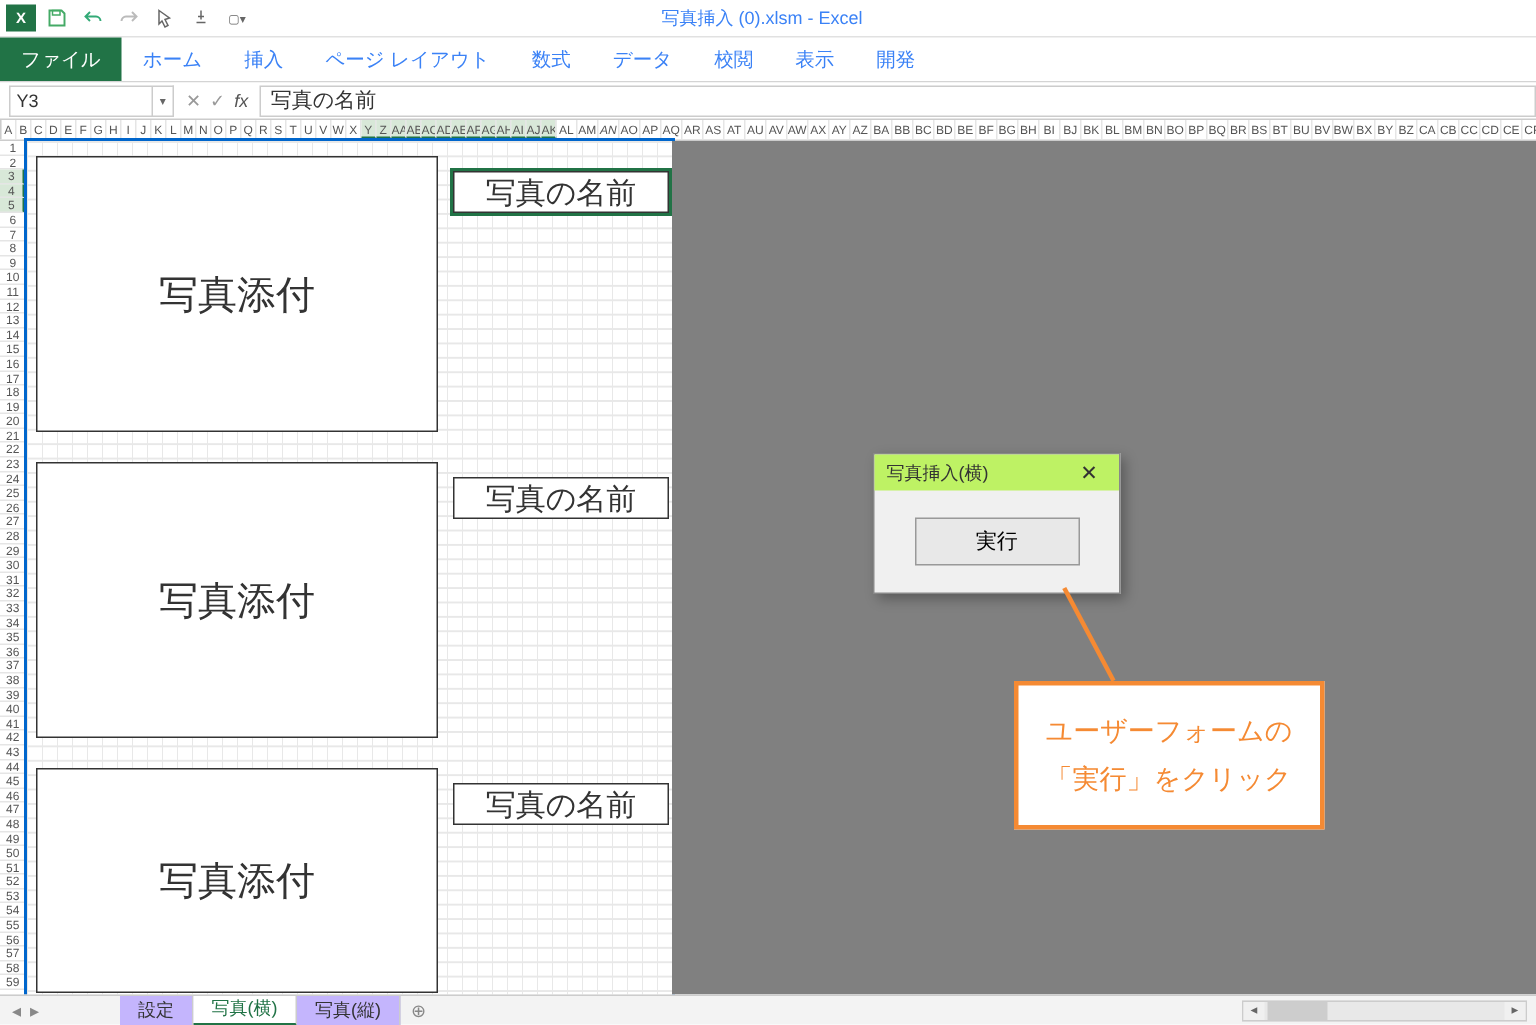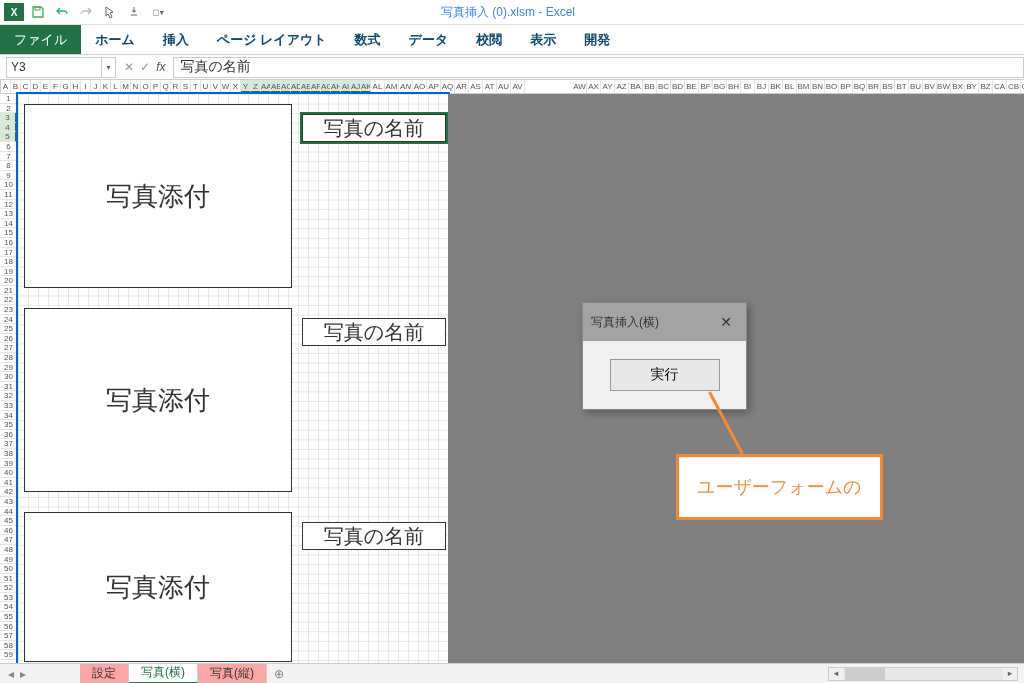--- a/index.html
+++ b/index.html
@@ -4,21 +4,21 @@
 <style>
   *{box-sizing:border-box;margin:0;padding:0;font-family:"Yu Gothic UI","Meiryo UI","MS PGothic",sans-serif;}
   body{width:1024px;height:683px;overflow:hidden;background:#fff;font-size:12px;color:#333;}
   .titlebar{height:25px;background:#fff;display:flex;align-items:center;border-bottom:1px solid #e1e1e1;}
   .qat{display:flex;align-items:center;gap:4px;padding:0 4px;}
   .qat .ico{width:20px;height:20px;display:flex;align-items:center;justify-content:center;color:#666;}
   .excel-logo{width:20px;height:18px;background:#217346;color:#fff;display:flex;align-items:center;justify-content:center;font-size:10px;font-weight:bold;}
   .title-text{flex:1;text-align:center;color:#3b82f6;font-size:12px;}
   .ribbon-tabs{height:30px;display:flex;align-items:stretch;border-bottom:1px solid #d4d4d4;}
   .tab-file{background:#217346;color:#fff;padding:0 14px;display:flex;align-items:center;font-size:13px;}
-  .tab{padding:0 14px;display:flex;align-items:center;color:#0c4a6e;font-size:13px;cursor:pointer;font-weight:bold;}
+  .tab{padding:0 14px;display:flex;align-items:center;color:#3b82f6;font-size:13px;cursor:pointer;}
   .formula-bar{height:25px;display:flex;align-items:center;border-bottom:1px solid #ccc;background:#fff;padding:2px 0;}
   .name-box{width:96px;height:21px;border:1px solid #ccc;margin-left:6px;padding:0 4px;display:flex;align-items:center;font-size:12px;background:#fff;}
   .name-drop{width:14px;height:21px;border:1px solid #ccc;border-left:none;display:flex;align-items:center;justify-content:center;color:#666;font-size:8px;}
   .fx-icons{display:flex;align-items:center;gap:6px;margin:0 8px;color:#999;}
   .fx-label{font-style:italic;color:#555;}
   .formula-input{flex:1;height:21px;border:1px solid #ccc;padding:0 6px;display:flex;align-items:center;font-size:14px;}
   .col-headers{height:14px;border-bottom:1px solid #ccc;display:flex;background:#fff;font-size:8px;color:#555;}
   .row-header-corner{width:18px;border-right:1px solid #ccc;background:#f3f3f3;}
   .col-h{width:10px;border-right:1px solid #e5e5e5;text-align:center;line-height:14px;overflow:hidden;white-space:nowrap;}
   .col-h.sel{background:#d8e8d8;border-bottom:2px solid #217346;}
@@ -27,29 +27,29 @@
   .row-h{height:9.6px;border-bottom:1px solid #e5e5e5;text-align:center;line-height:9.6px;}
   .row-h.sel{background:#d8e8d8;border-right:2px solid #217346;}
   .sheet{flex:1;position:relative;background:#fff;background-image:linear-gradient(to right,#e8e8e8 1px,transparent 1px),linear-gradient(to bottom,#e8e8e8 1px,transparent 1px);background-size:10px 9.6px;}
   .print-area{position:absolute;left:0;top:0;width:430px;height:570px;outline:2px solid #0066cc;}
   .photo-box{position:absolute;background:#fff;border:1px solid #333;display:flex;align-items:center;justify-content:center;font-size:26px;font-family:"Yu Mincho","MS Mincho",serif;}
   .caption-box{position:absolute;background:#fff;border:1px solid #333;display:flex;align-items:center;justify-content:center;font-size:20px;font-family:"Yu Mincho","MS Mincho",serif;padding:2px 6px;}
   .sel-cell{position:absolute;outline:2px solid #217346;background:rgba(255,255,255,0);}
   .watermark{position:absolute;color:#ccc;font-size:32px;font-family:"Yu Gothic",sans-serif;}
   .gray-area{position:absolute;left:448px;top:94px;right:0;bottom:20px;background:#808080;}
   .userform{position:absolute;width:165px;background:#f0f0f0;border:1px solid #888;box-shadow:3px 3px 8px rgba(0,0,0,.3);}
-  .userform-title{height:38px;display:flex;align-items:center;justify-content:space-between;padding:0 8px;background:#a3a3a3;font-size:12px;}
+  .userform-title{height:24px;display:flex;align-items:center;justify-content:space-between;padding:0 8px;background:#bef264;font-size:12px;}
   .userform-close{width:24px;text-align:center;font-size:14px;}
   .userform-body{padding:18px;display:flex;justify-content:center;}
   .userform-btn{width:110px;height:32px;background:#e8e8e8;border:1px solid #999;font-size:14px;cursor:pointer;text-align:center;}
   .callout{position:absolute;background:#fff;border:3px solid #f58a33;padding:14px 18px;font-size:18px;color:#f58a33;line-height:1.8;}
   .callout-line{position:absolute;width:3px;background:#f58a33;transform-origin:top center;}
   .sheet-tabs{position:absolute;bottom:0;left:0;right:0;height:20px;background:#f3f3f3;border-top:1px solid #ccc;display:flex;align-items:center;font-size:12px;}
   .tab-nav{width:80px;display:flex;gap:6px;padding:0 8px;color:#888;}
-  .sheet-tab{padding:0 12px;height:20px;display:flex;align-items:center;border-right:1px solid #ccc;background:#fca5a5;cursor:pointer;}
+  .sheet-tab{padding:0 12px;height:20px;display:flex;align-items:center;border-right:1px solid #ccc;background:#c4b5fd;cursor:pointer;}
   .sheet-tab.active{background:#fff;border-bottom:2px solid #217346;color:#217346;}
   .add-sheet{width:24px;text-align:center;color:#888;}
   .hscroll{position:absolute;right:6px;bottom:2px;width:190px;height:14px;background:#e8e8e8;border:1px solid #ccc;display:flex;}
   .hscroll .arrow{width:14px;text-align:center;font-size:9px;color:#666;background:#f0f0f0;}
   .hscroll .thumb{width:40px;background:#cdcdcd;margin-left:2px;}
 </style>
 </head>
 <body>
 
 <div class="titlebar">
@@ -158,21 +158,21 @@
       <div class="col-h" style="width: 14px;">AM</div>
       <div class="col-h" style="width: 14px; font-style: italic;">AN</div>
       <div class="col-h" style="width: 14px;">AO</div>
       <div class="col-h" style="width: 14px;">AP</div>
       <div class="col-h" style="width: 14px;">AQ</div>
       <div class="col-h" style="width: 14px;">AR</div>
       <div class="col-h" style="width: 14px;">AS</div>
       <div class="col-h" style="width: 14px;">AT</div>
       <div class="col-h" style="width: 14px;">AU</div>
       <div class="col-h" style="width: 14px;">AV</div>
-      <div class="col-h" style="width: 14px; margin-left: 48px;">AW</div>
+      <div class="col-h" style="width: 14px;">AW</div>
       <div class="col-h" style="width: 14px;">AX</div>
       <div class="col-h" style="width: 14px;">AY</div>
       <div class="col-h" style="width: 14px;">AZ</div>
       <div class="col-h" style="width: 14px;">BA</div>
       <div class="col-h" style="width: 14px;">BB</div>
       <div class="col-h" style="width: 14px;">BC</div>
       <div class="col-h" style="width: 14px;">BD</div>
       <div class="col-h" style="width: 14px;">BE</div>
       <div class="col-h" style="width: 14px;">BF</div>
       <div class="col-h" style="width: 14px;">BG</div>
@@ -291,20 +291,21 @@
   </div>
   <div class="userform-body">
     <button class="userform-btn">実行</button>
   </div>
 </div>
 
 <div class="callout-line" style="left:708px;top:392px;height:70px;transform:rotate(-28deg);"></div>
 
 <div class="callout" style="left:676px;top:454px;">
   <div>ユーザーフォームの</div>
+  <div>「実行」をクリック</div>
 </div>
 
 <div class="sheet-tabs">
   <div class="tab-nav">
     <span>◂</span>
     <span>▸</span>
   </div>
   <div class="sheet-tab">設定</div>
   <div class="sheet-tab active">写真(横)</div>
   <div class="sheet-tab">写真(縦)</div>

